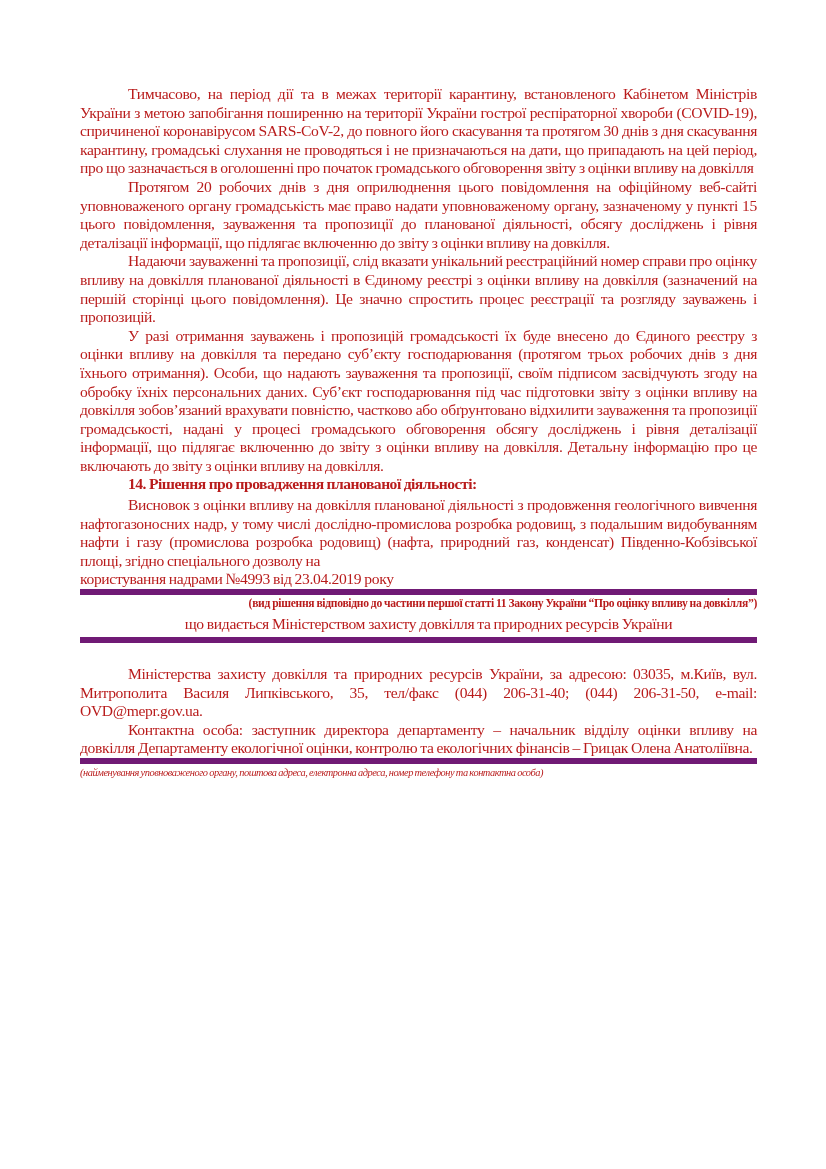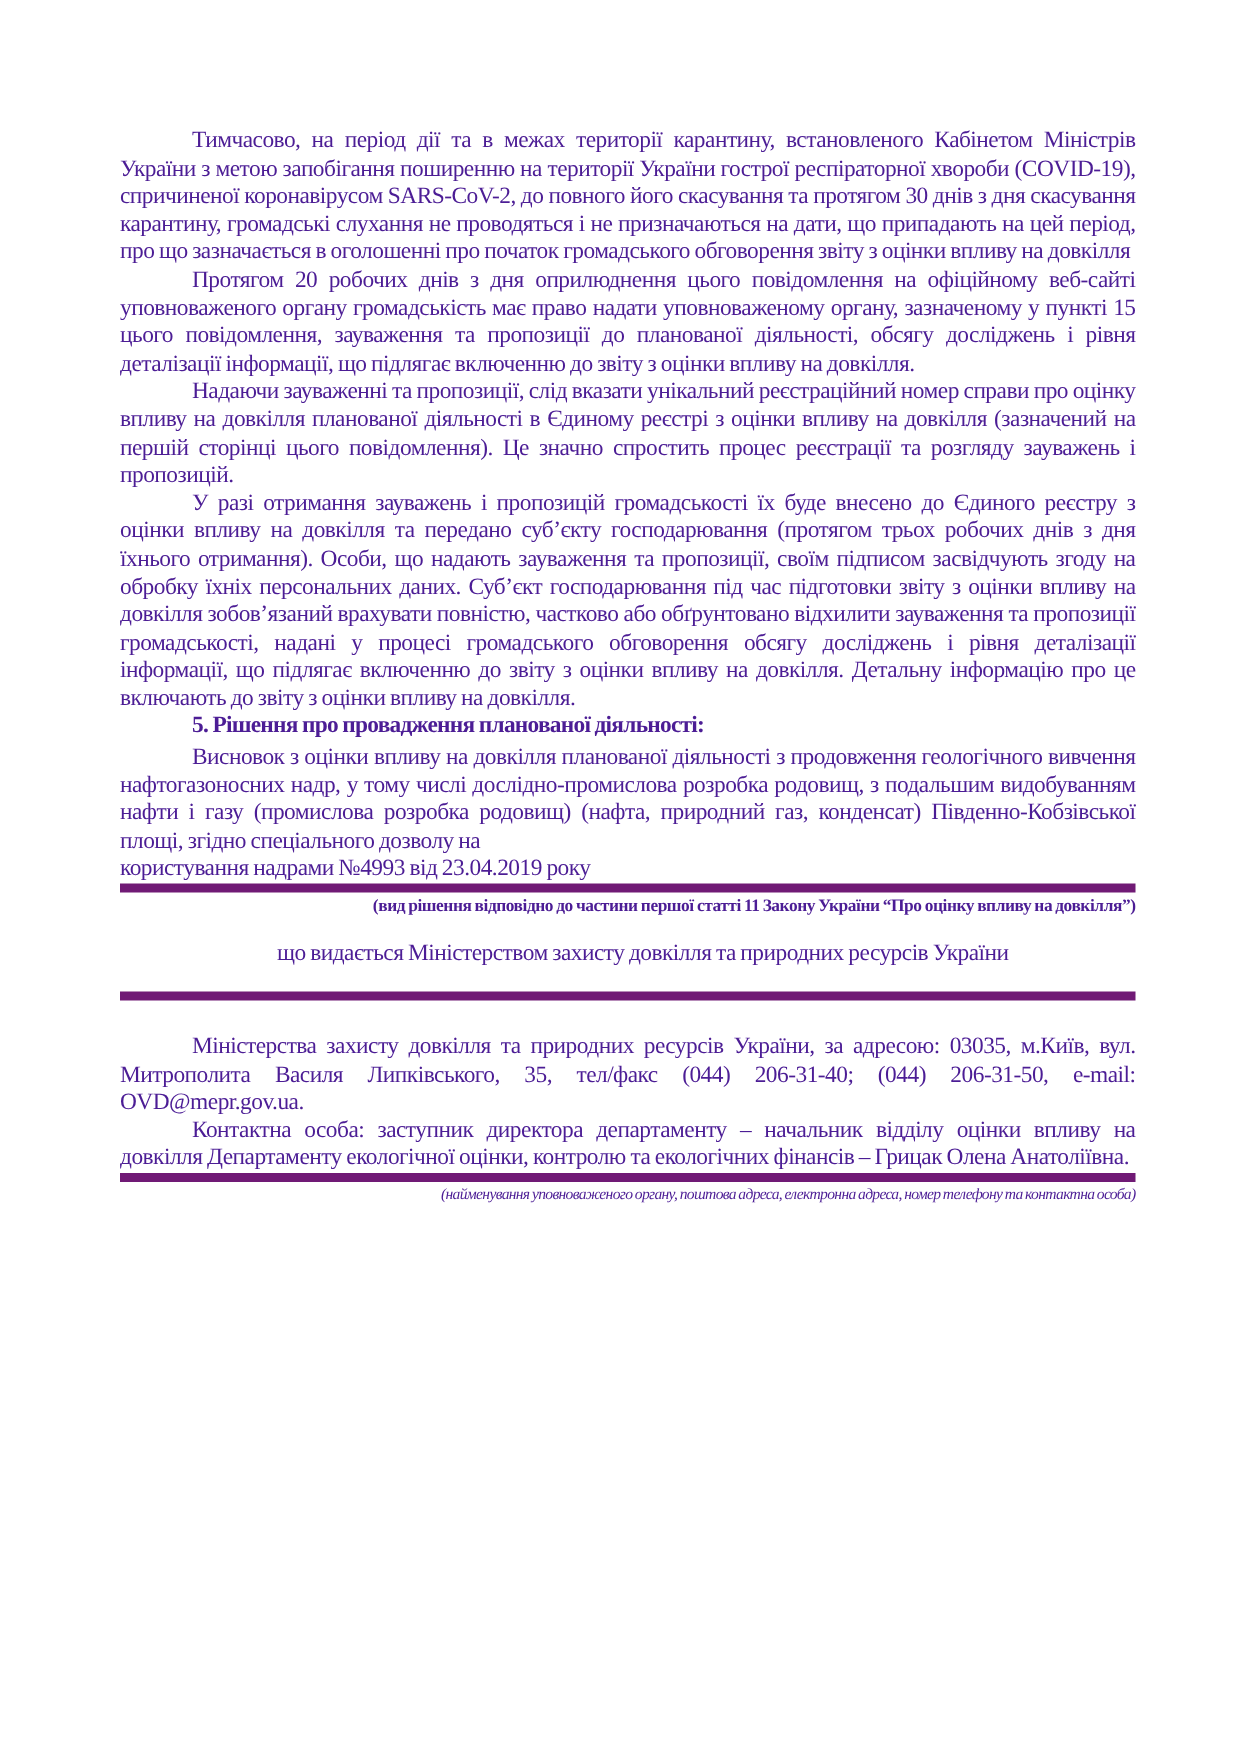--- a/index.html
+++ b/index.html
@@ -1,44 +1,44 @@
 <!DOCTYPE html>
 <html><head>
 <meta charset="utf-8">
 <style>
   html, body { margin: 0; padding: 0; background: #ffffff; }
   body { width: 826px; height: 1169px; position: relative; overflow: hidden; }
   .page {
     position: absolute; left: 80px; top: 85px; width: 677px;
     font-family: "Liberation Serif", serif;
-    font-size: 15.6px; line-height: 18.6px; color: #4c1d95;
+    font-size: 15.6px; line-height: 18.6px; color: #b91c1c;
     letter-spacing: -0.35px; word-spacing: -0.5px;
   }
   .p { margin: 0; text-align: justify; text-indent: 48px; }
   .h { margin: 0; text-align: justify; text-indent: 48px; font-weight: bold; letter-spacing: -0.5px; }
   .u { text-underline-offset: 2px; text-decoration-thickness: 1px; }
   .rule { border-bottom: 6px solid #701a75; }
   .note { text-align: center; font-size: 11.6px; line-height: 15px; margin: 0; letter-spacing: -0.3px; }
   .note-r { text-align: right; font-size: 11.6px; line-height: 15px; margin: 0; letter-spacing: -0.3px; }
-  .center-line { text-align: center; margin: 16px; font-size: 15.6px; line-height: 18px; padding-left: 20px; }
-  .italic-note { font-style: italic; font-size: 10.4px; line-height: 14px; margin: 2px 0 0 0; text-align: right; letter-spacing: -0.45px; }
+  .center-line { text-align: center; margin: 4px; font-size: 15.6px; line-height: 18px; padding-left: 20px; }
+  .italic-note { font-style: italic; font-size: 10.4px; line-height: 14px; margin: 2px 0 0 0; text-align: left; letter-spacing: -0.45px; }
   .spacer { height: 22px; }
 </style>
 </head>
 <body>
 
 <div class="page">
 
   <p class="p">Тимчасово, на період дії та в межах території карантину, встановленого Кабінетом Міністрів України з метою запобігання поширенню на території України гострої респіраторної хвороби (COVID-19), спричиненої коронавірусом SARS-CoV-2, до повного його скасування та протягом 30 днів з дня скасування карантину, громадські слухання не проводяться і не призначаються на дати, що припадають на цей період, про що зазначається в оголошенні про початок громадського обговорення звіту з оцінки впливу на довкілля</p>
 
   <p class="p">Протягом 20 робочих днів з дня оприлюднення цього повідомлення на офіційному веб-сайті уповноваженого органу громадськість має право надати уповноваженому органу, зазначеному у пункті 15 цього повідомлення, зауваження та пропозиції до планованої діяльності, обсягу досліджень і рівня деталізації інформації, що підлягає включенню до звіту з оцінки впливу на довкілля.</p>
   <p class="p">Надаючи зауваженні та пропозиції, слід вказати унікальний реєстраційний номер справи про оцінку впливу на довкілля планованої діяльності в Єдиному реєстрі з оцінки впливу на довкілля (зазначений на першій сторінці цього повідомлення). Це значно спростить процес реєстрації та розгляду  зауважень і пропозицій.</p>
   <p class="p">У разі отримання зауважень і пропозицій громадськості їх буде внесено до Єдиного реєстру з оцінки впливу на довкілля та передано суб’єкту господарювання (протягом трьох робочих днів з дня їхнього отримання). Особи, що надають зауваження та пропозиції, своїм підписом засвідчують згоду на обробку їхніх персональних даних. Суб’єкт господарювання під час підготовки звіту з оцінки впливу на довкілля зобов’язаний врахувати повністю, частково або обґрунтовано відхилити зауваження та пропозиції громадськості, надані у процесі громадського обговорення обсягу досліджень і рівня деталізації інформації, що підлягає включенню до звіту з оцінки впливу на довкілля. Детальну інформацію про це включають до звіту з оцінки впливу на довкілля.</p>
 
-  <p class="h">5. Рішення про провадження планованої діяльності:</p>
+  <p class="h">14. Рішення про провадження планованої діяльності:</p>
   <p class="p" style="margin-top:2px;">
     <span class="u">Висновок з оцінки впливу на довкілля планованої діяльності з продовження геологічного вивчення нафтогазоносних надр, у тому числі дослідно-промислова розробка родовищ, з подальшим видобуванням нафти і газу (промислова розробка родовищ) (нафта, природний газ, конденсат) Південно-Кобзівської площі, згідно спеціального дозволу на</span>
   </p>
   <p class="rule" style="margin:0;">
     <span>користування надрами №4993 від 23.04.2019 року</span>
   </p>
   <p class="note-r" style="margin-top:1px;font-weight:bold;">(вид рішення відповідно до частини першої статті 11 Закону України “Про оцінку впливу на довкілля”)</p>
   <div class="rule">
     <p class="center-line">що видається Міністерством захисту довкілля та природних ресурсів України</p>
   </div>

